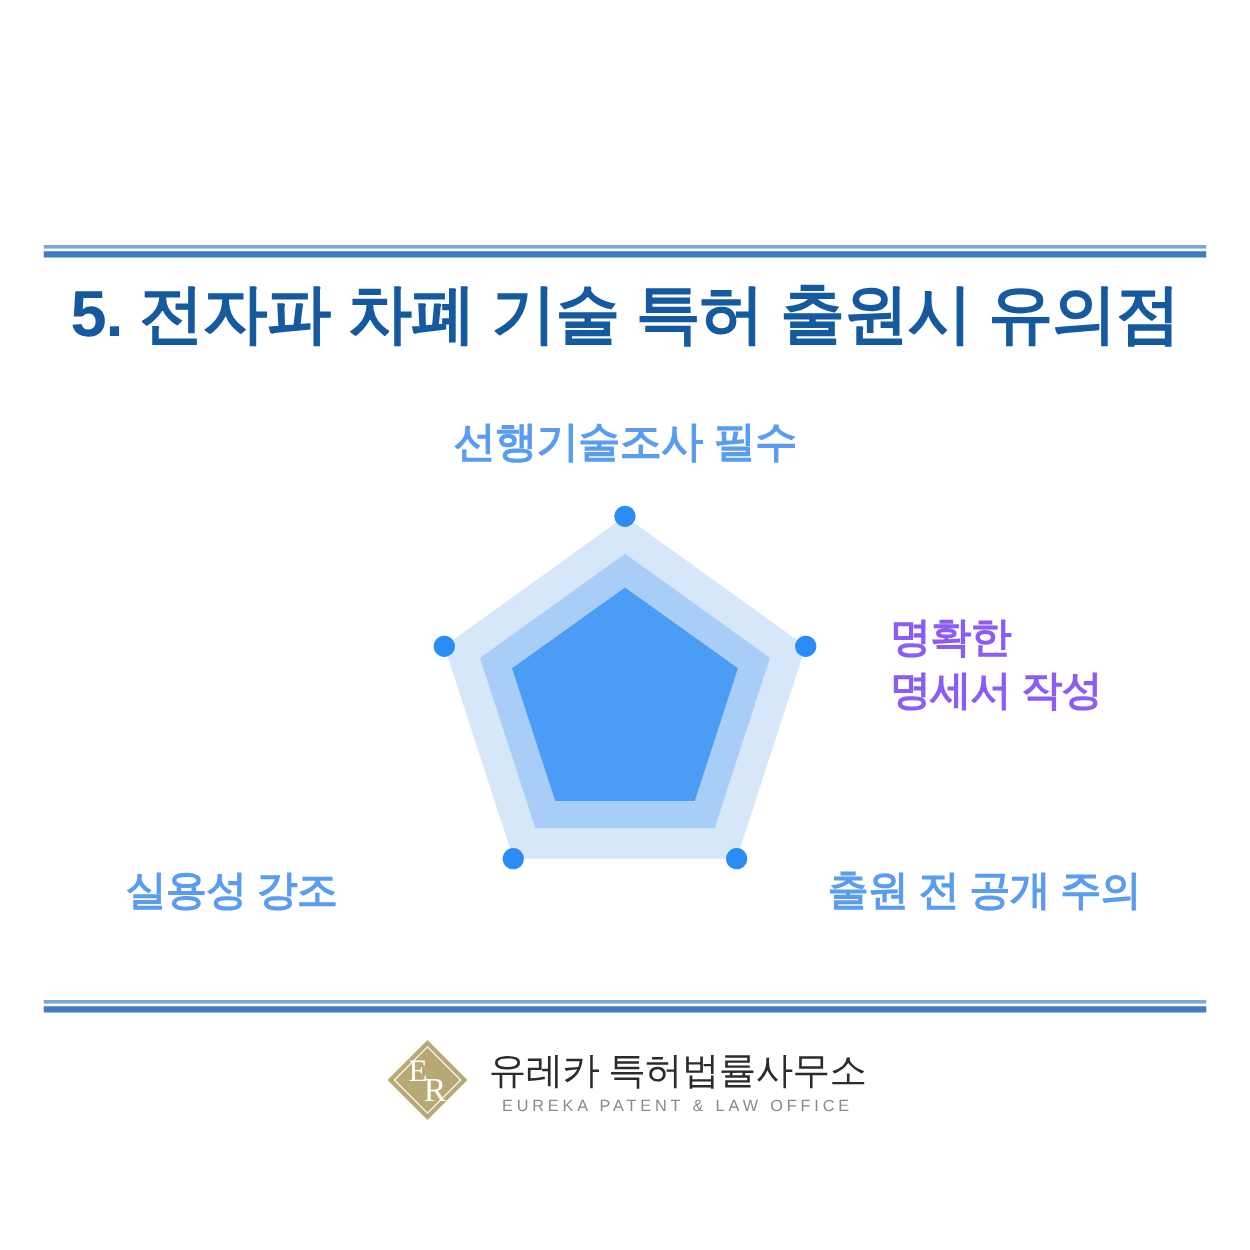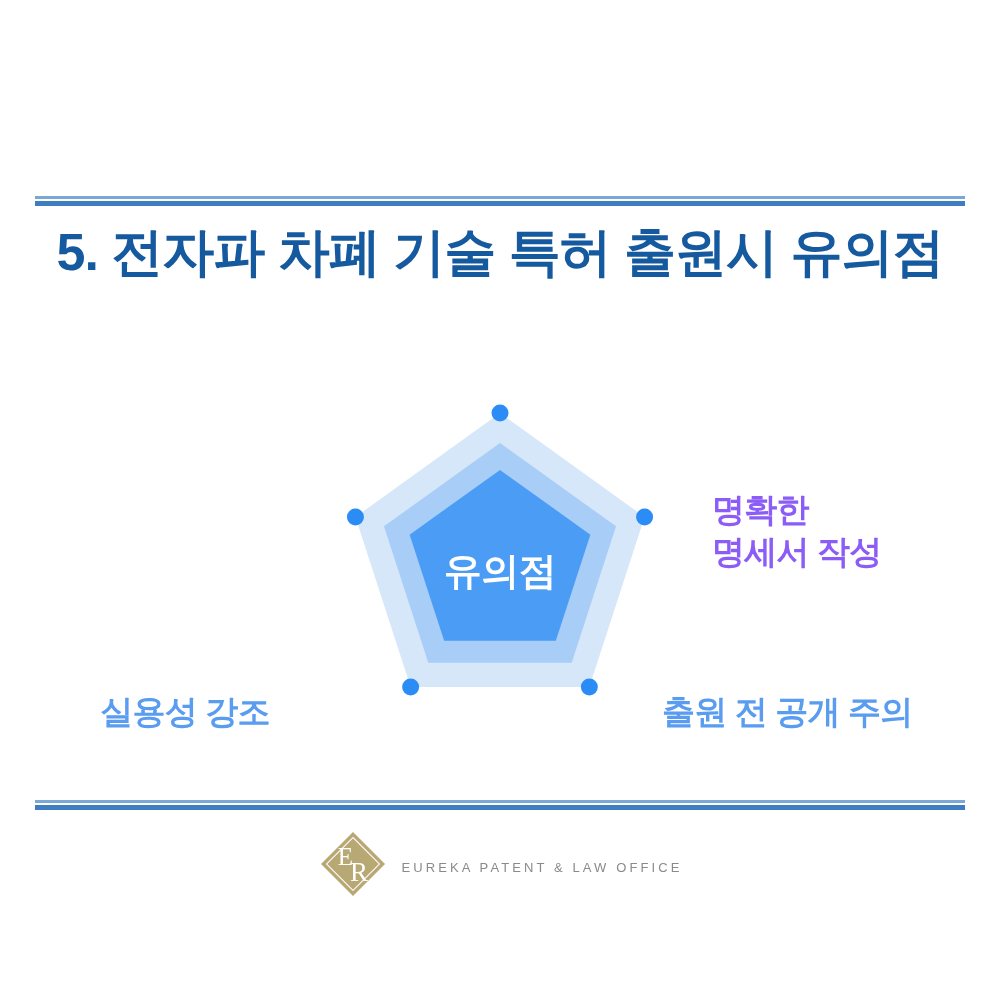--- a/index.html
+++ b/index.html
@@ -220,22 +220,22 @@
       <polygon fill="#4a9cf5" points="240,170 330.35,234.64 295.83,340.86 184.17,340.86 149.65,234.64"></polygon>
 
       <circle cx="240" cy="113" r="8.5" fill="#2b8cf5"></circle>
       <circle cx="384.57" cy="217.02" r="8.5" fill="#2b8cf5"></circle>
       <circle cx="329.35" cy="386.98" r="8.5" fill="#2b8cf5"></circle>
       <circle cx="150.65" cy="386.98" r="8.5" fill="#2b8cf5"></circle>
       <circle cx="95.43" cy="217.02" r="8.5" fill="#2b8cf5"></circle>
     </svg>
   </div>
 
-  <div class="center-label">유의점</div>
-
+
+  <div class="vtx-label" id="label-top">선행기술조사 필수</div>
 
   <div class="vtx-label" id="label-right-up">명확한
 명세서 작성</div>
 
   <div class="vtx-label" id="label-bottom-right">출원 전 공개 주의</div>
 
   <div class="vtx-label" id="label-bottom-left">실용성 강조</div>
 
 
   <div class="divider" id="divider-bottom">
@@ -249,18 +249,19 @@
     <div id="logo-mark">
       <svg viewBox="0 0 70 70" width="70" height="70">
         <polygon points="35,3 67,35 35,67 3,35" fill="#b8a874"></polygon>
         <polygon points="35,8.5 61.5,35 35,61.5 8.5,35" fill="none" stroke="#ffffff" stroke-width="1.1" opacity="0.9"></polygon>
         <text x="27.5" y="36" font-family="Liberation Serif, DejaVu Serif, serif" font-size="25" fill="#ffffff" text-anchor="middle">E</text>
         <text x="41" y="52" font-family="Liberation Serif, DejaVu Serif, serif" font-size="27" fill="#ffffff" text-anchor="middle">R</text>
       </svg>
     </div>
 
     <div id="logo-text-block">
+      <div id="logo-name-ko">유레카 특허법률사무소</div>
       <div id="logo-name-en">EUREKA PATENT &amp; LAW OFFICE</div>
     </div>
 
   </div>
 
 </div>
 
 </body></html>

